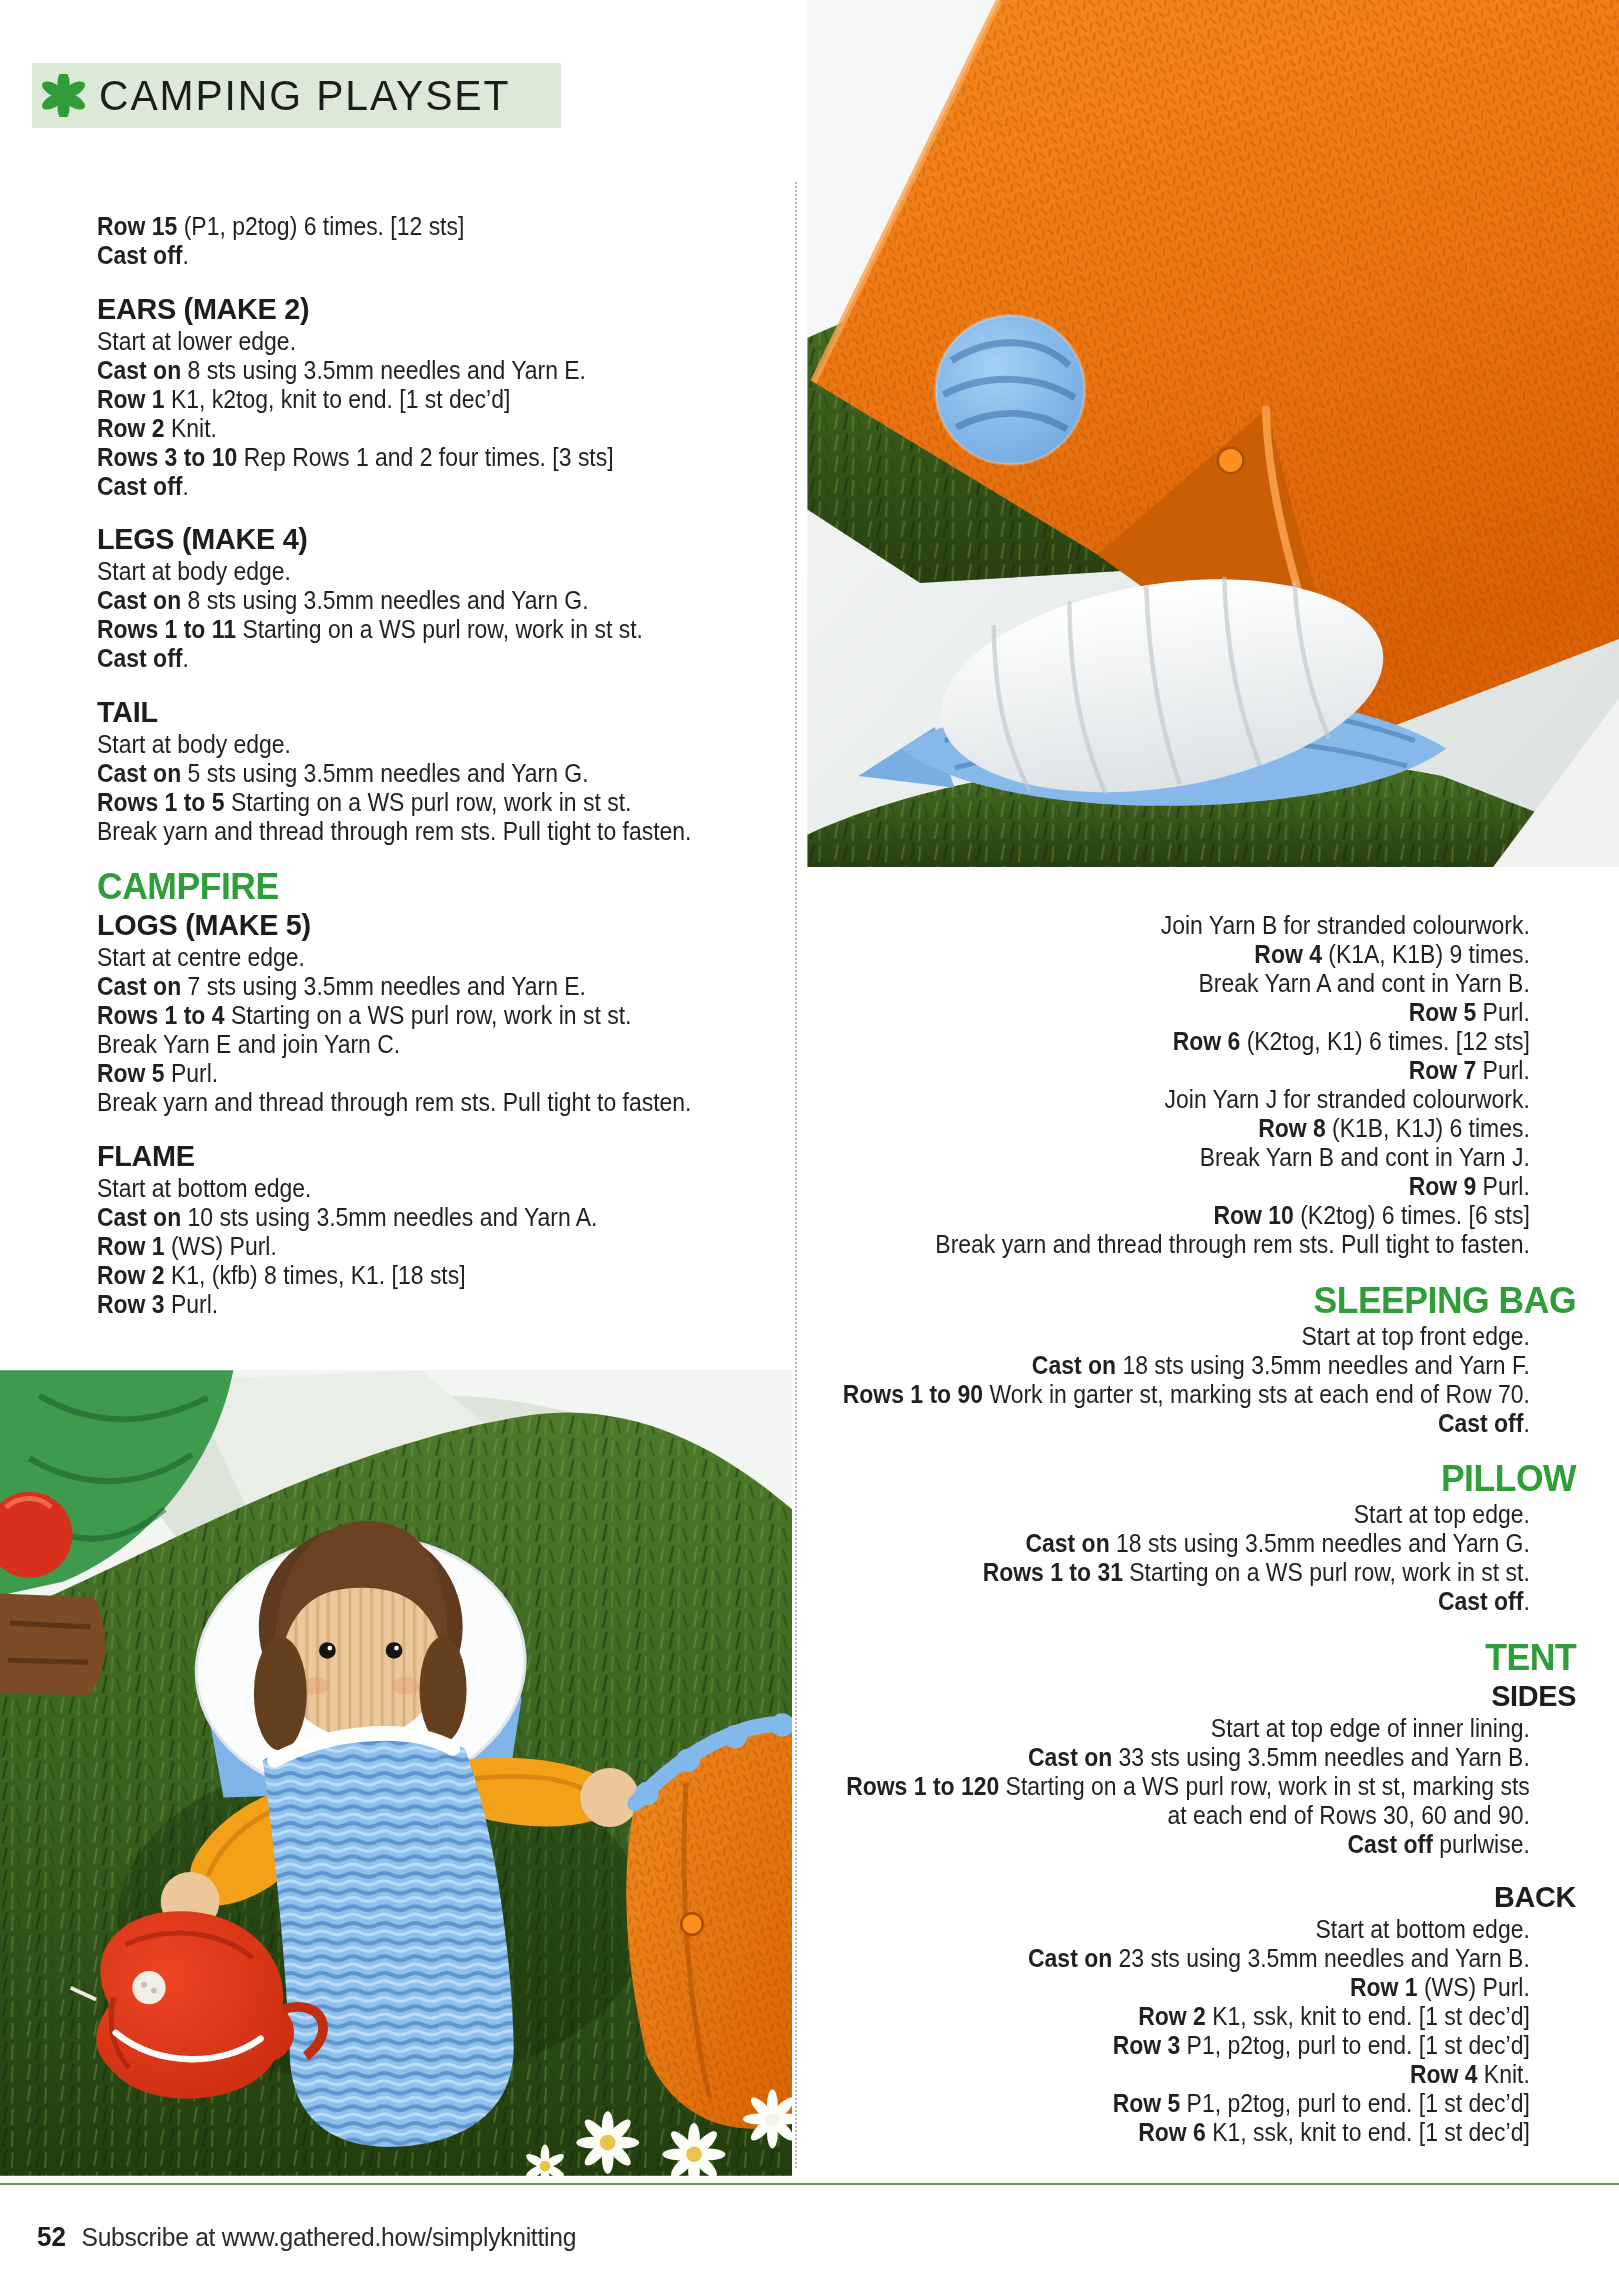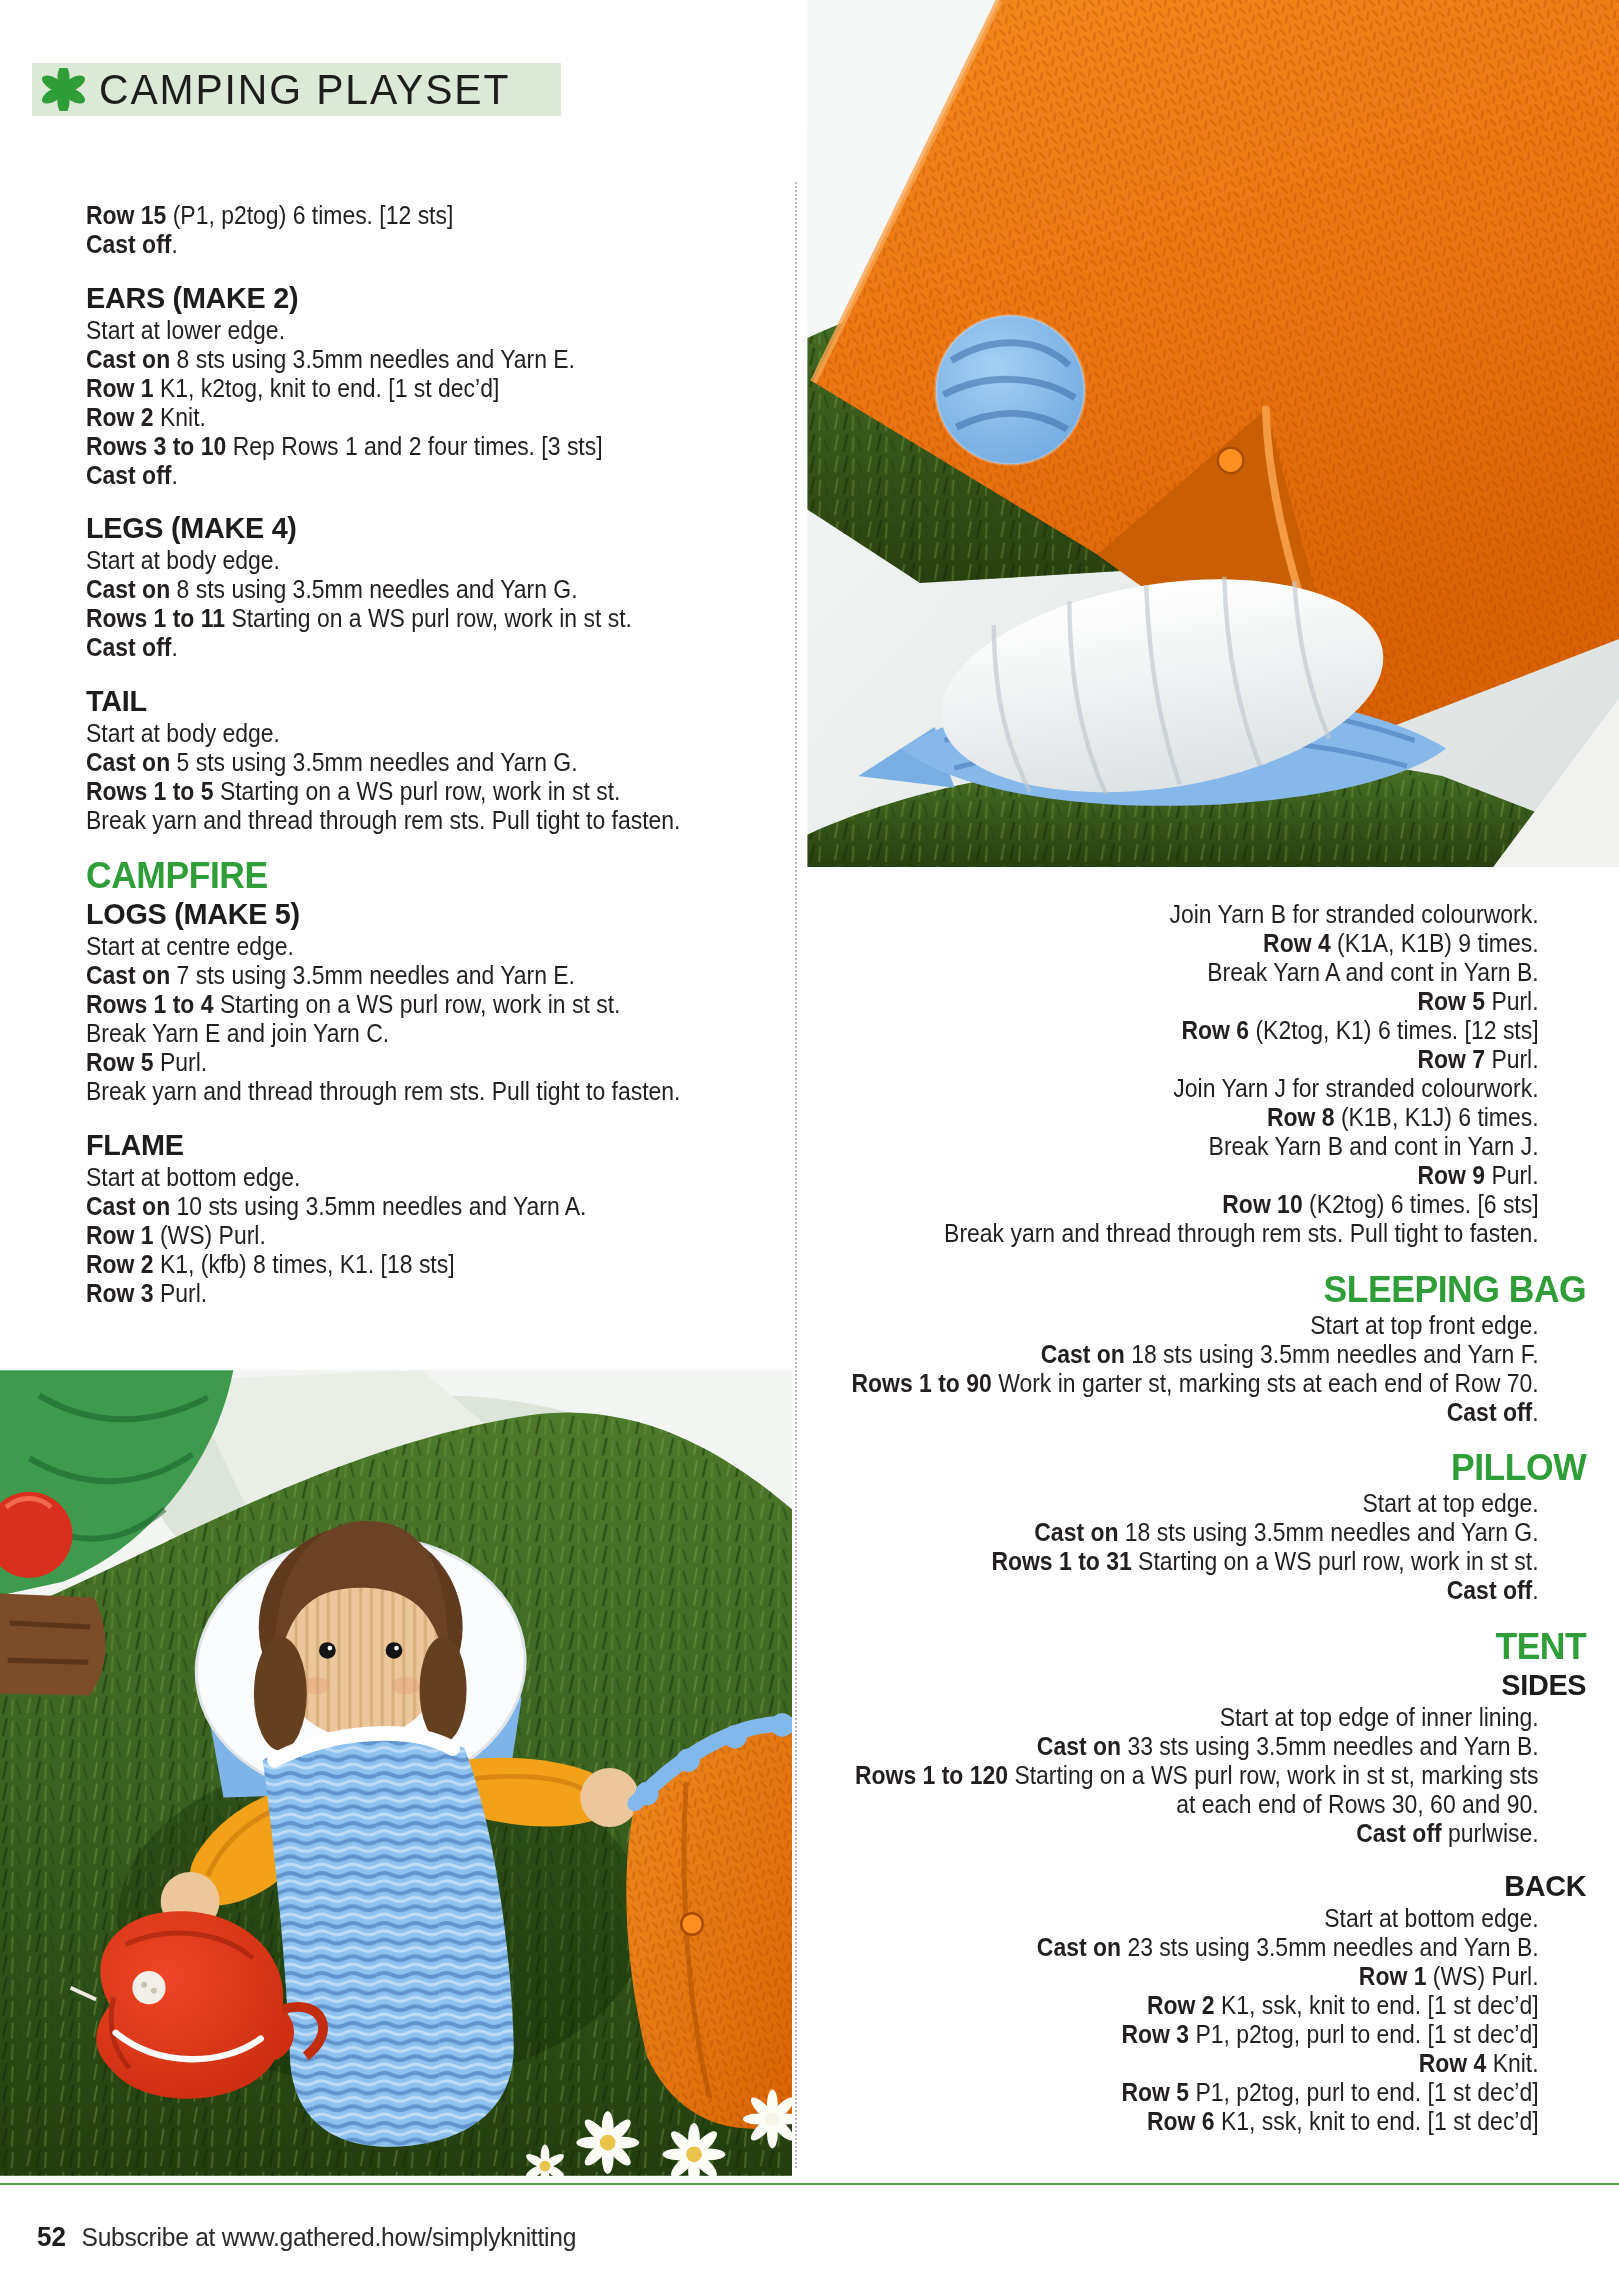--- a/index.html
+++ b/index.html
@@ -8,33 +8,33 @@
     --text:#231f20;
     --rule:#5da04c;
   }
   html,body{margin:0;padding:0;background:#ffffff;}
   .page{
     position:relative;width:1619px;height:2291px;background:#fff;overflow:hidden;
     font-family:"Liberation Sans","DejaVu Sans",sans-serif;color:var(--text);
   }
   
   .strip{
-    position:absolute;left:32px;top:63px;width:529px;height:53px;
+    position:absolute;left:32px;top:63px;width:529px;height:65px;
     background:var(--strip-bg);display:flex;align-items:center;gap:14.7px;
     padding:0 13.7px 0 9.8px;box-sizing:border-box;
   }
   .strip-title{
     font-size:43px;font-weight:400;letter-spacing:2px;color:#1d1d1b;
     white-space:nowrap;transform:scaleX(.95);transform-origin:0 50%;
   }
   
   .col{position:absolute;}
   #left-col{left:86px;top:201px;width:708px;}
   #right-col{left:824px;top:900px;width:794px;text-align:right;}
-  .sec{margin:0;}
+  .sec{margin:11px;}
   .sec + .sec{margin-top:21.6px;}
   .h1{
     color:var(--accent);font-size:37px;line-height:39px;font-weight:700;
     margin:0 0 2px 0;letter-spacing:-0.5px;transform:scaleX(.96);transform-origin:0 50%;white-space:nowrap;
   }
   .h2{
     color:#1d1d1b;font-size:30px;line-height:33px;font-weight:700;
     margin:0 0 2px 0;letter-spacing:-0.3px;transform:scaleX(.96);transform-origin:0 50%;white-space:nowrap;
   }
   .line{

